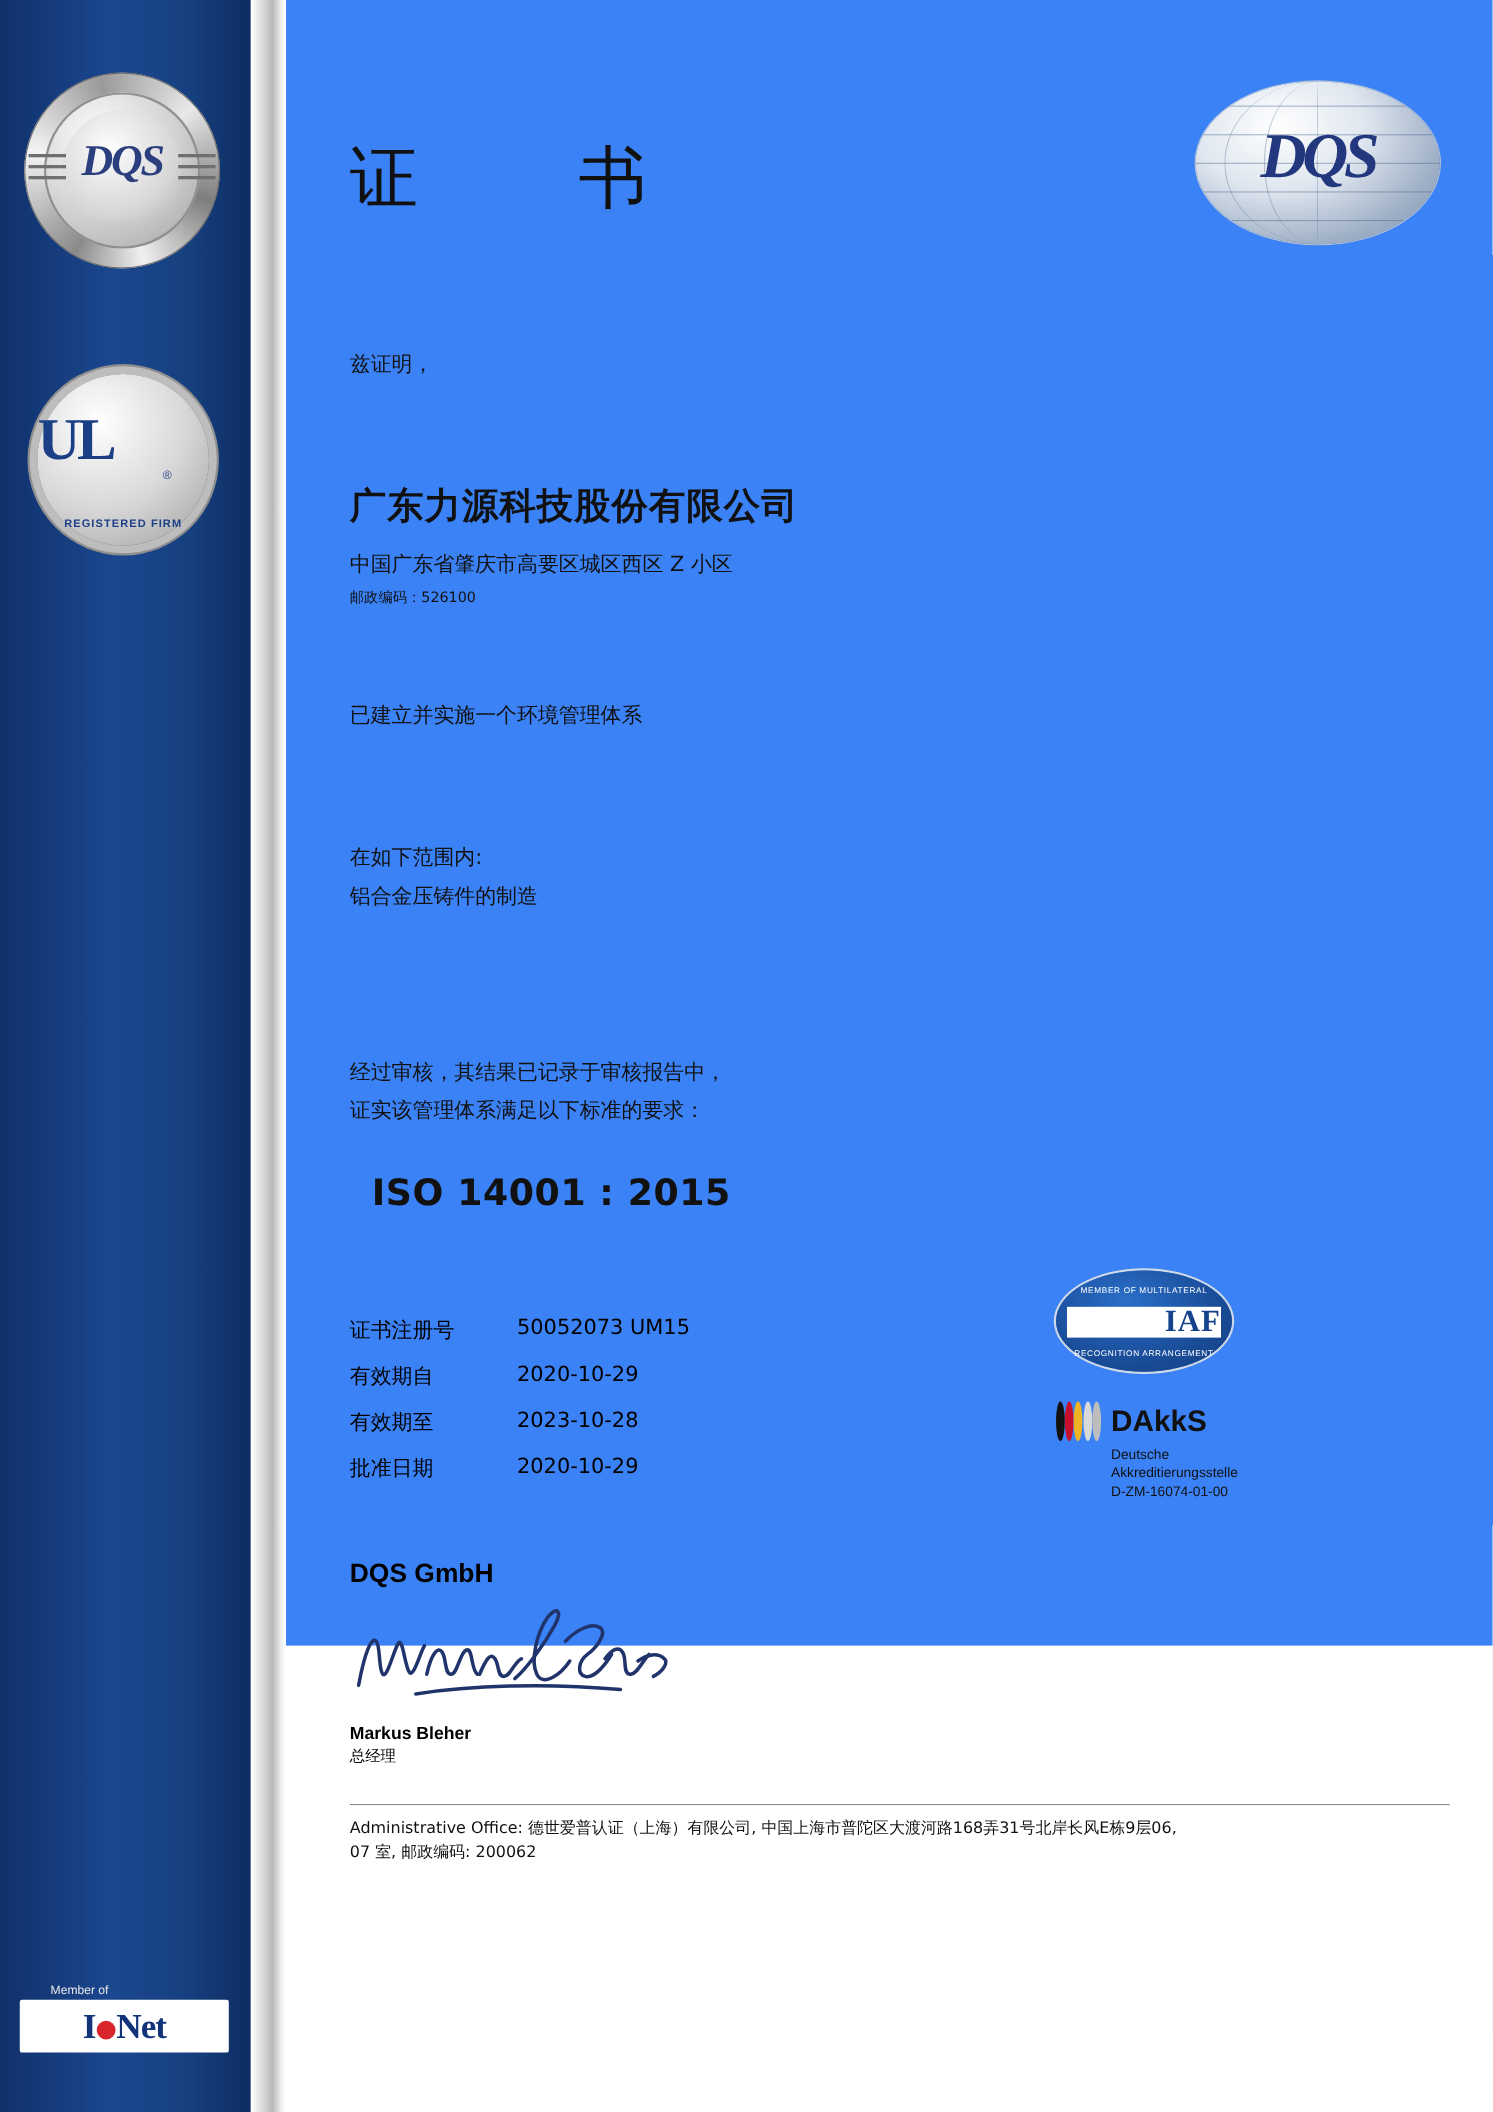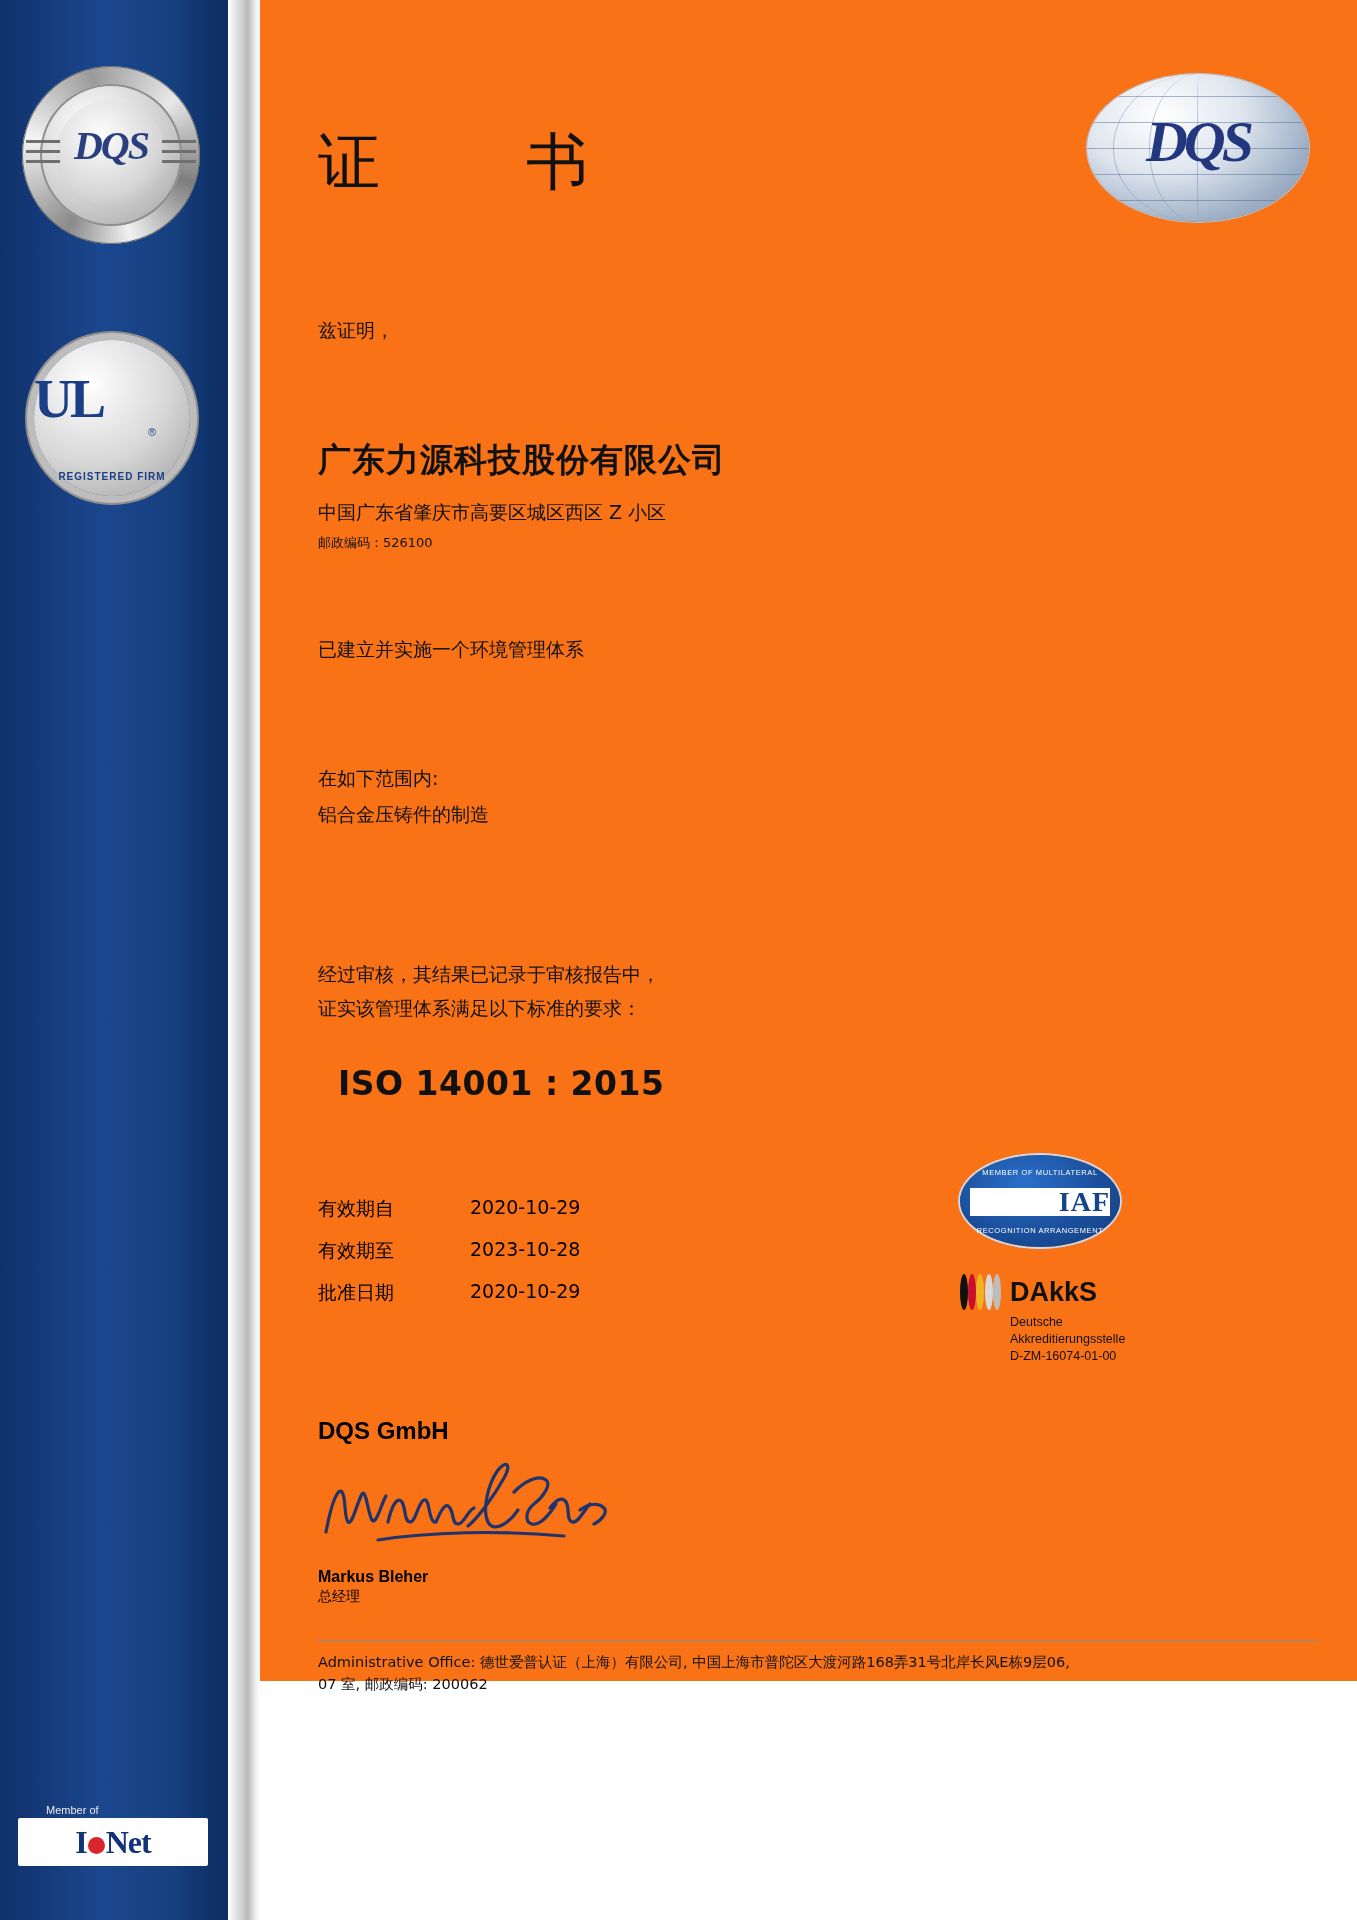--- a/index.html
+++ b/index.html
@@ -148,22 +148,22 @@
     text-align: center;
     color: #12337a;
     letter-spacing: 0.5px;
     margin-top: -4px;
   }
 
   
   .sheet {
     position: absolute;
     left: 260px; top: 0;
-    width: 1097px; height: 1681px;
-    background: #f97316;
+    width: 1097px; height: 1496px;
+    background: #3b82f6;
   }
 
   .title-cn {
     position: absolute;
     left: 58px; top: 120px;
     font-family: "DejaVu Sans", sans-serif;
     font-size: 62px;
     letter-spacing: 42px;
     color: #111;
   }
@@ -390,20 +390,24 @@
   <div class="body-text t-scope-l">在如下范围内:</div>
   <div class="body-text t-scope">铝合金压铸件的制造</div>
 
   <div class="body-text t-audit1">经过审核，其结果已记录于审核报告中，</div>
   <div class="body-text t-audit2">证实该管理体系满足以下标准的要求：</div>
 
   <div class="body-text t-std">ISO 14001 : 2015</div>
 
   <table class="details">
     <tbody>
+        <tr>
+      <td class="k">证书注册号</td>
+      <td class="v">50052073 UM15</td>
+    </tr>
     <tr>
       <td class="k">有效期自</td>
       <td class="v">2020-10-29</td>
     </tr>
     <tr>
       <td class="k">有效期至</td>
       <td class="v">2023-10-28</td>
     </tr>
     <tr>
       <td class="k">批准日期</td>

